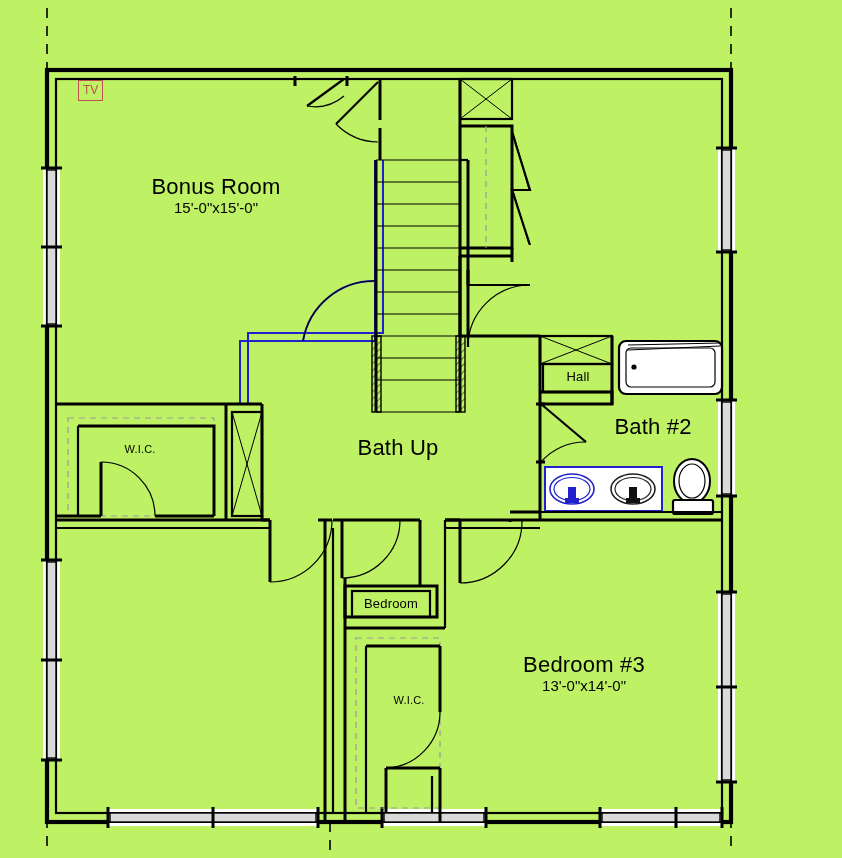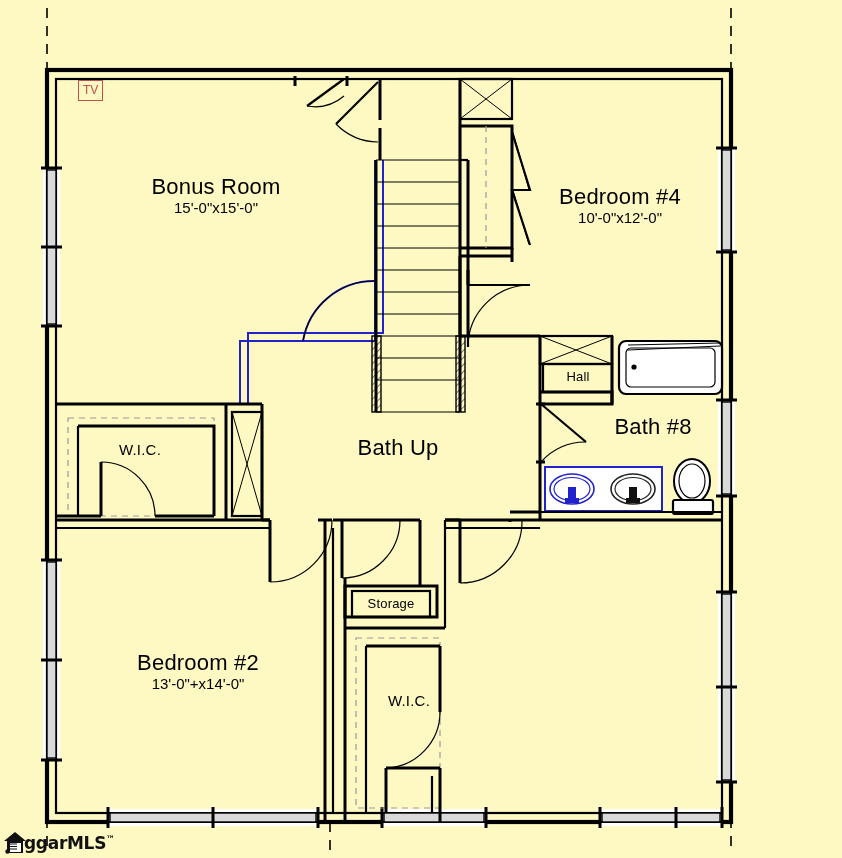--- a/index.html
+++ b/index.html
@@ -1,23 +1,23 @@
 <!DOCTYPE html>
 <html><head>
 <meta charset="utf-8">
 <style>
   html,body{margin:0;padding:0;background:#ffffff;}
   body{font-family:"Liberation Sans",sans-serif;}
-  #stage{position:relative;width:842px;height:858px;background:#fef9c3;overflow:hidden;}
+  #stage{position:relative;width:842px;height:858px;background:#bef264;overflow:hidden;}
   #plan{position:absolute;left:0;top:0;width:842px;height:858px;}
   .lbl{position:absolute;text-align:center;color:#000;white-space:nowrap;}
   .lbl .name{font-size:22px;letter-spacing:.2px;line-height:1.05;}
   .lbl .dim{font-size:15px;line-height:1.15;margin-top:1px;}
   .lbl.sm .name{font-size:13px;}
-  .lbl.wic .name{font-size:15px;}
+  .lbl.wic .name{font-size:11px;}
   .tvbox{position:absolute;border:1.5px solid #c0504d;color:#c0504d;
          font-size:12px;line-height:1;padding:3px 4px 4px;background:rgba(255,255,255,.0);}
   .wm{position:absolute;display:flex;align-items:center;gap:0px;}
   .wm-txt{font-size:17px;font-weight:bold;color:#111;font-family:"DejaVu Sans",sans-serif;letter-spacing:-.3px;}
   .wm-tm{font-size:9px;vertical-align:super;}
 </style>
 </head>
 <body>
 
 <div id="stage">
@@ -319,60 +319,45 @@
 
   <div class="tvbox" style="left:78px;top:80px;">
     <span>TV</span>
   </div>
 
   <div class="lbl" style="left:0;top:0;transform:translate(-50%,-50%);margin-left:216px;margin-top:196px;">
     <div class="name">Bonus Room</div>
     <div class="dim">15'-0"x15'-0"</div>
   </div>
 
-  <div class="lbl" style="left:0;top:0;transform:translate(-50%,-50%);margin-left:620px;margin-top:206px;">
-    <div class="name">Bedroom #4</div>
-    <div class="dim">10'-0"x12'-0"</div>
-  </div>
 
   <div class="lbl" style="left:0;top:0;transform:translate(-50%,-50%);margin-left:653px;margin-top:427px;">
-    <div class="name">Bath #8</div>
+    <div class="name">Bath #2</div>
   </div>
 
   <div class="lbl" style="left:0;top:0;transform:translate(-50%,-50%);margin-left:398px;margin-top:448px;">
     <div class="name">Bath Up</div>
   </div>
 
-  <div class="lbl" style="left:0;top:0;transform:translate(-50%,-50%);margin-left:198px;margin-top:672px;">
-    <div class="name">Bedroom #2</div>
-    <div class="dim">13'-0"+x14'-0"</div>
-  </div>
-
+
+  <div class="lbl" style="left:0;top:0;transform:translate(-50%,-50%);margin-left:584px;margin-top:674px;">
+    <div class="name">Bedroom #3</div>
+    <div class="dim">13'-0"x14'-0"</div>
+  </div>
 
   <div class="lbl wic" style="left:0;top:0;transform:translate(-50%,-50%);margin-left:140px;margin-top:450px;">
     <div class="name">W.I.C.</div>
   </div>
 
   <div class="lbl sm" style="left:0;top:0;transform:translate(-50%,-50%);margin-left:578px;margin-top:377px;">
     <div class="name">Hall</div>
   </div>
 
   <div class="lbl sm" style="left:0;top:0;transform:translate(-50%,-50%);margin-left:391px;margin-top:604px;">
-    <div class="name">Storage</div>
+    <div class="name">Bedroom</div>
   </div>
 
   <div class="lbl wic" style="left:0;top:0;transform:translate(-50%,-50%);margin-left:409px;margin-top:701px;">
     <div class="name">W.I.C.</div>
   </div>
 
-  <div class="wm" style="left:2px;top:830px;">
-    <svg width="26" height="26" viewBox="0 0 26 26">
-      <path d="M2 11 L13 2 L24 11 L21 11 L21 23 L5 23 L5 11 Z" fill="#111"></path>
-      <rect x="8" y="13" width="11" height="9" fill="#fff"></rect>
-      <path d="M8 14 h7 M8 16.5 h7 M8 19 h7" stroke="#111" stroke-width="1.2"></path>
-      <circle cx="5.5" cy="21.5" r="2.2" fill="#111"></circle>
-    </svg>
-    <span class="wm-txt" style="margin-left:-4px;">
-      <span>ggarMLS</span><span class="wm-tm">™</span>
-    </span>
-  </div>
 
 </div>
 
 </body></html>

